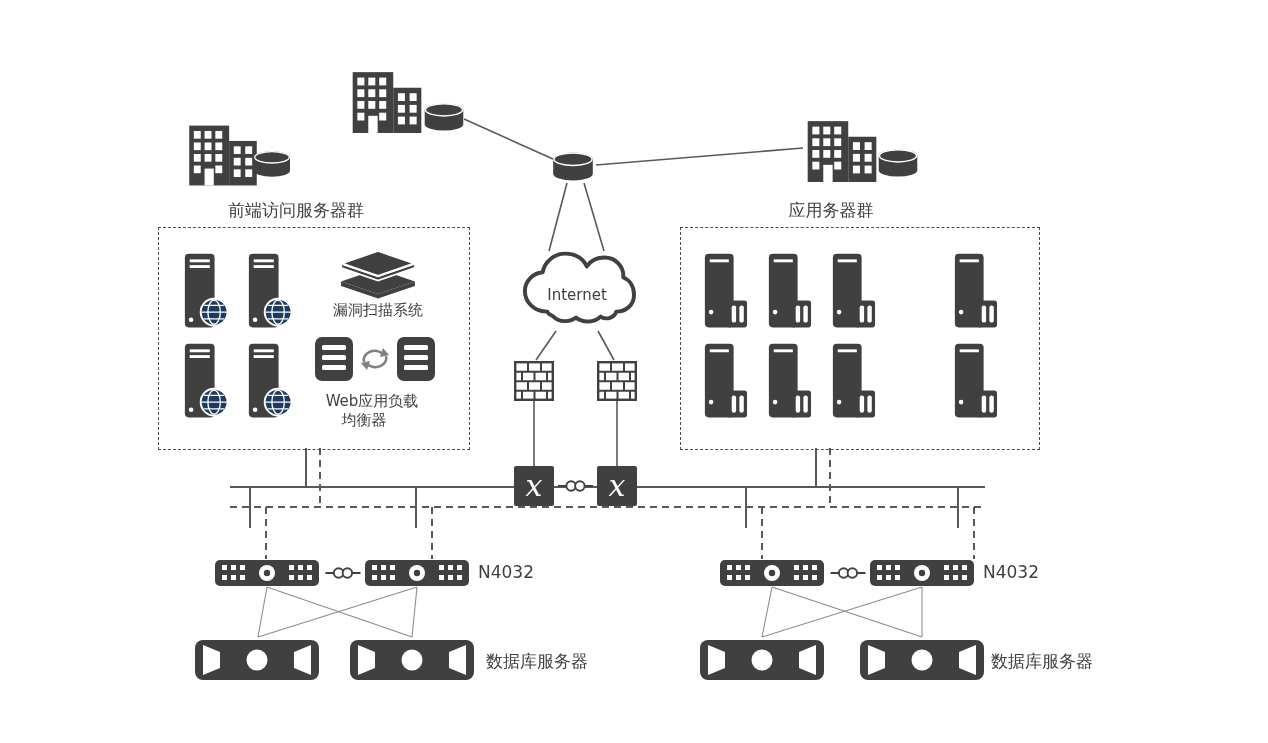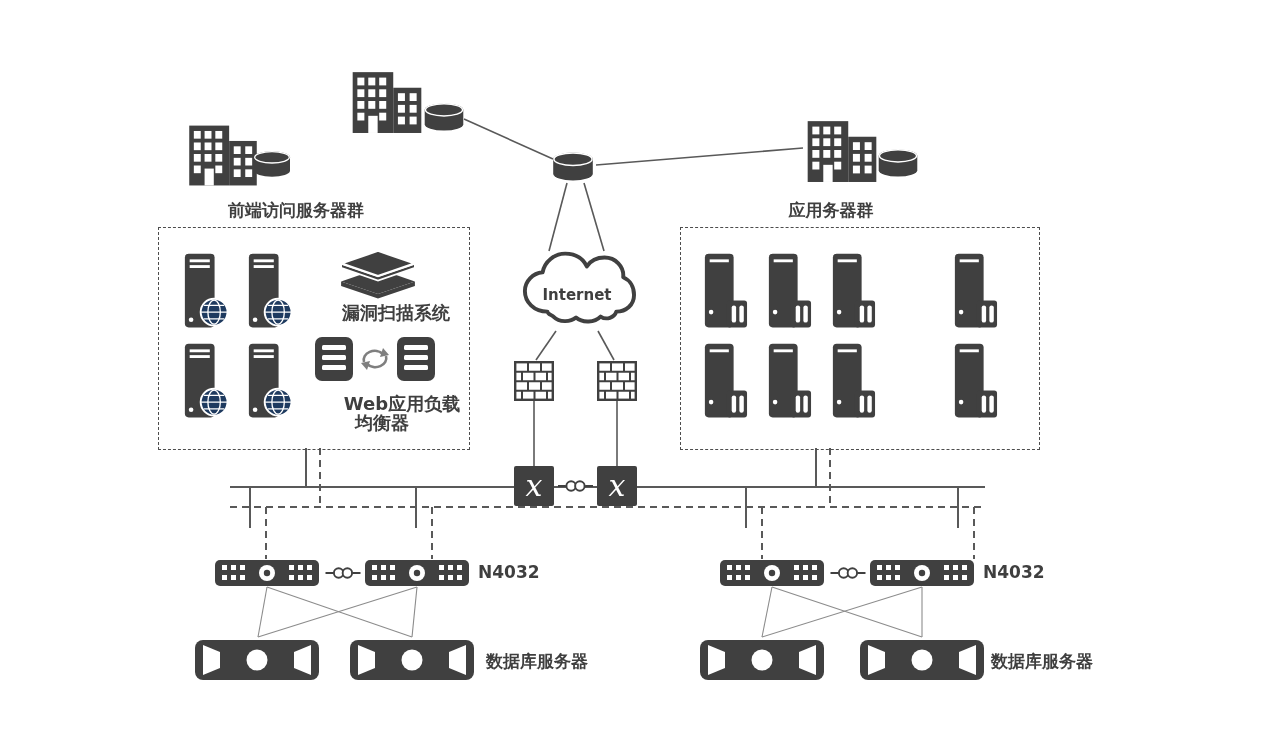--- a/index.html
+++ b/index.html
@@ -1,23 +1,23 @@
 <!DOCTYPE html>
 <html style="--icon-dark: #404040; --globe-navy: #1e3a5f; --line: #595959; --text: #3f3f3f; --gray-arrow: #7f7f7f;"><head>
 <meta charset="utf-8">
 <style>
   html,body { margin:0; padding:0; background:#ffffff; }
   .canvas {
     position:relative; width:1268px; height:743px; background:#fff;
     font-family:"DejaVu Sans","Liberation Sans",sans-serif; overflow:hidden;
     color:var(--text,#3f3f3f);
   }
-  .label { position:absolute; font-size:17px; white-space:nowrap; color:var(--text,#3f3f3f);font-weight:bold; }
+  .label { position:absolute; font-size:17px; white-space:nowrap; color:var(--text,#3f3f3f); }
   .label.center { transform:translateX(-50%); }
-  .label.small { font-size:18px;margin-left:18px; }
+  .label.small { font-size:15px; }
   .cluster-box { position:absolute; border:1.5px dashed #4d4d4d; background:transparent; }
   svg.icon { position:absolute; display:block; }
   #lines { position:absolute; left:0; top:0; pointer-events:none; }
 </style>
 </head>
 <body>
 
 <div class="canvas">
 
   <svg width="0" height="0" style="position:absolute" aria-hidden="true">
@@ -249,21 +249,21 @@
 
   <svg class="icon" style="left:314px;top:336px;width:40px;height:46px">
       <use href="#sym-lb-unit"></use>
     </svg>
   <svg class="icon" style="left:358px;top:344px;width:34px;height:30px">
       <use href="#sym-sync"></use>
     </svg>
   <svg class="icon" style="left:396px;top:336px;width:40px;height:46px">
       <use href="#sym-lb-unit"></use>
     </svg>
-  <div class="label center small" style="left:384px;top:392px">Web应用负载</div>
+  <div class="label center small" style="left:372px;top:392px">Web应用负载</div>
   <div class="label center small" style="left:364px;top:411px">均衡器</div>
 
   <div class="cluster-box" style="left:680px;top:227px;width:358px;height:221px"></div>
   <div class="label center" style="left:831px;top:199px">应用务器群</div>
 
   <svg class="icon" style="left:702px;top:252px;width:46px;height:78px">
       <use href="#sym-app-server"></use>
     </svg>
   <svg class="icon" style="left:766px;top:252px;width:46px;height:78px">
       <use href="#sym-app-server"></use>

